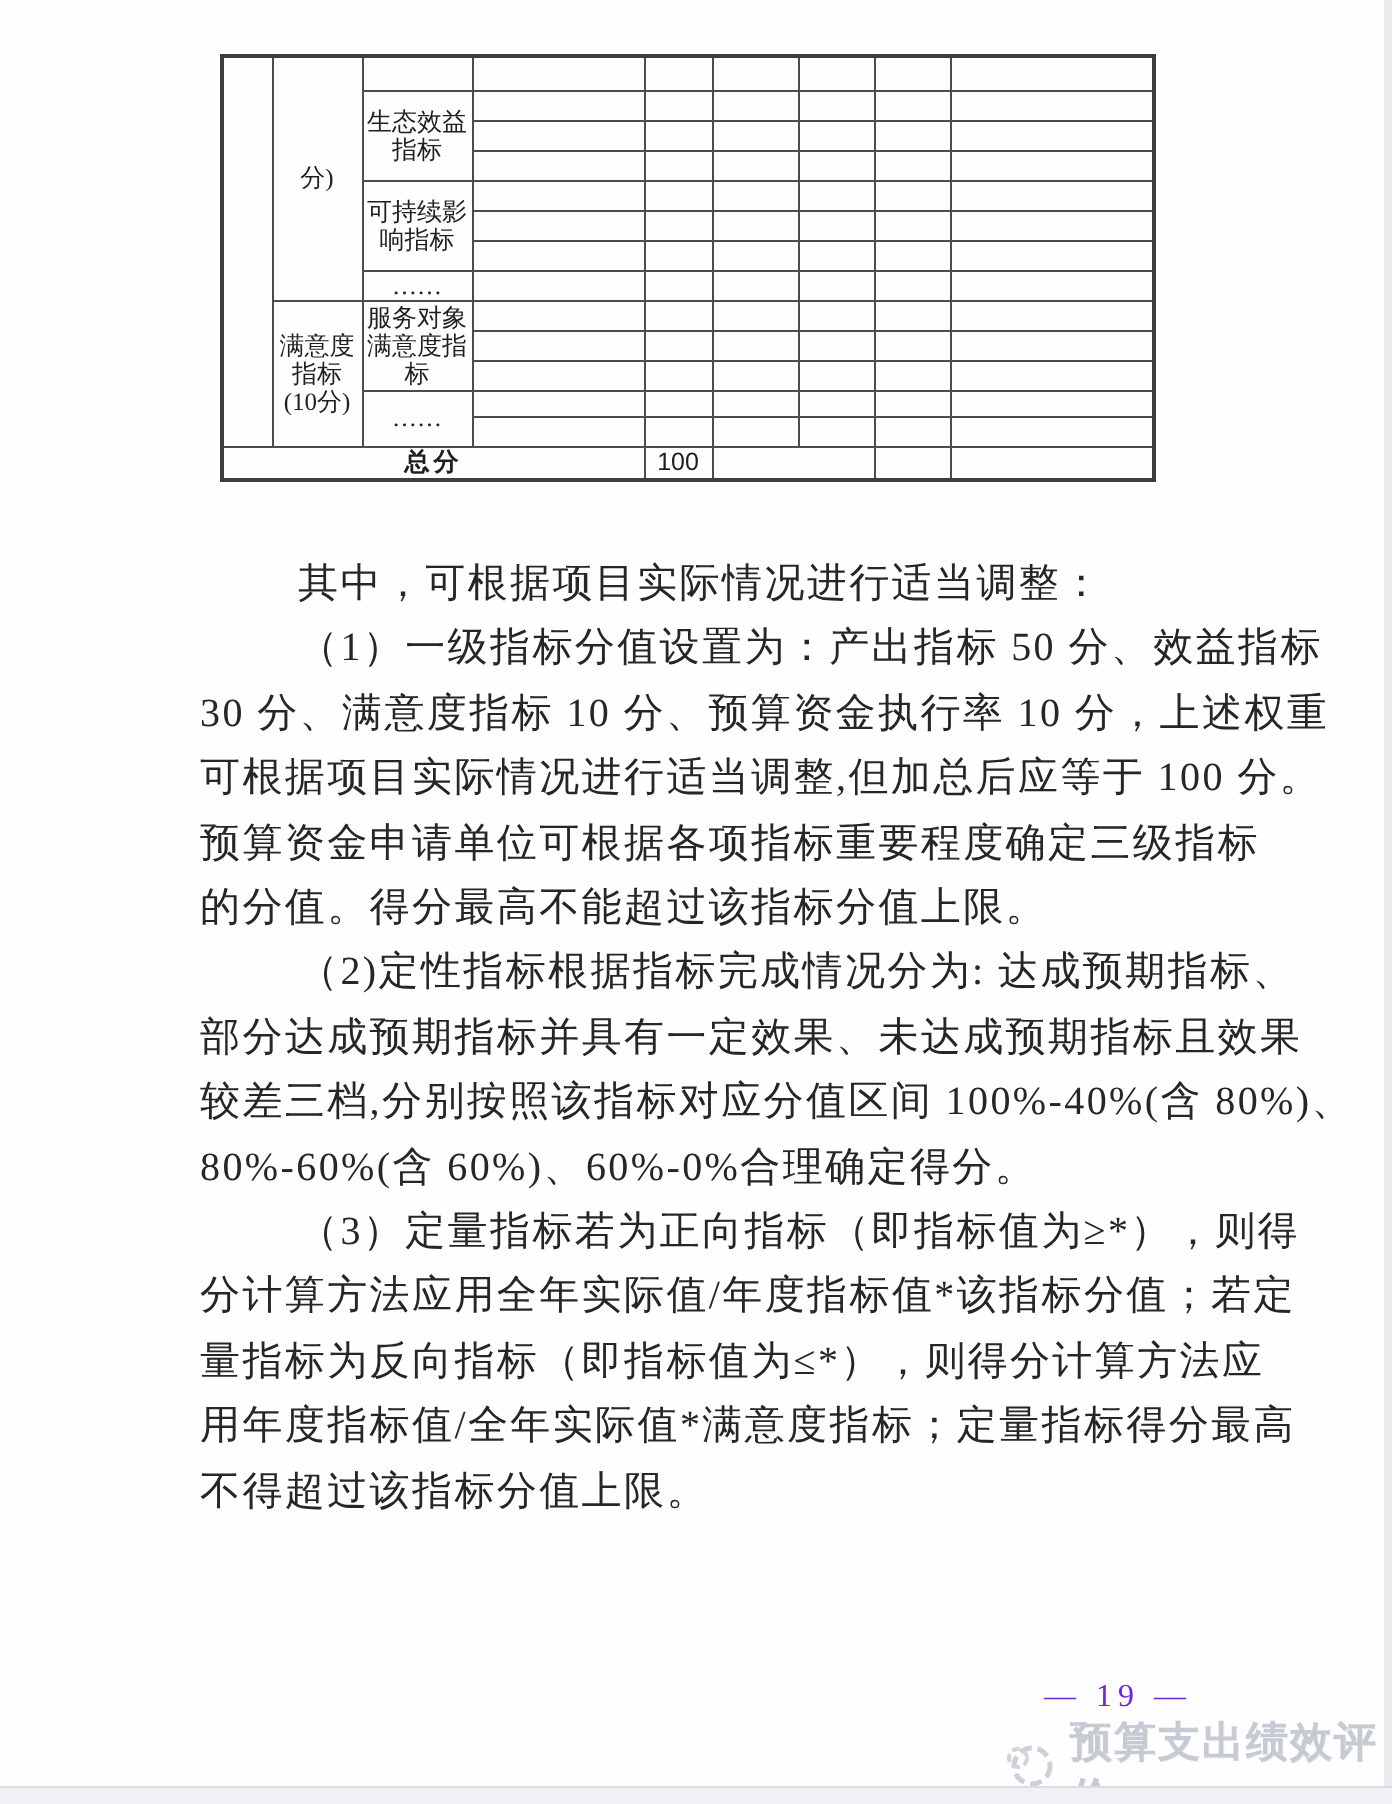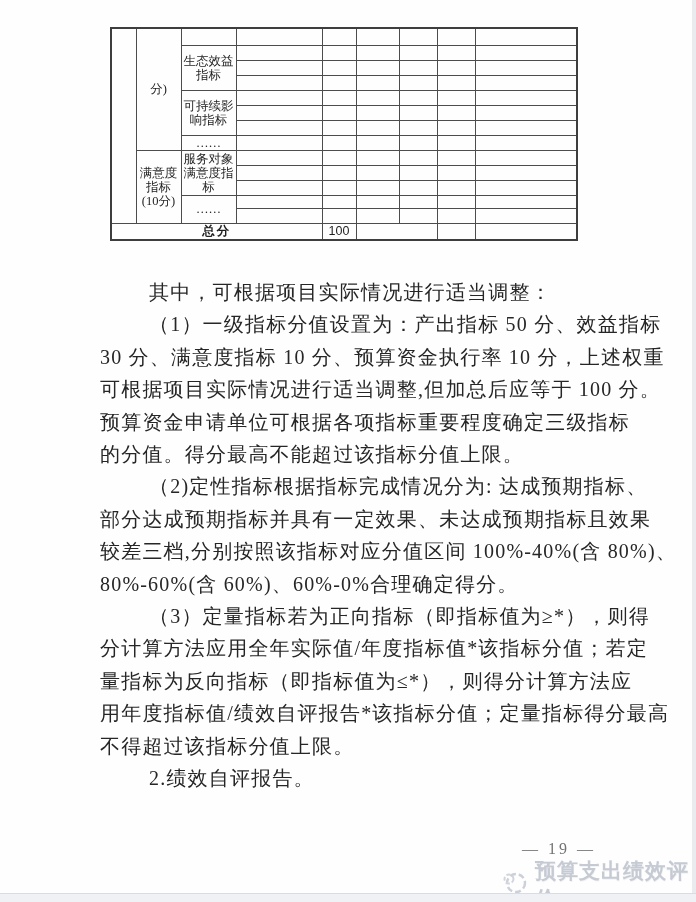--- a/index.html
+++ b/index.html
@@ -48,21 +48,21 @@
     position: absolute; left: 100px; top: 276px; width: 496px;
     font-size: 20px; line-height: 32.4px;
     color: #262626; letter-spacing: 1.2px;
   }
   .para .line { white-space: nowrap; }
   .para > .line:first-child { text-indent: 2.45em; }
 
   
   .page-number {
     position: absolute; left: 522px; top: 840px;
-    font-size: 16px; color: #737373; letter-spacing: 3px;
+    font-size: 16px; color: #6d28d9; letter-spacing: 3px;
     font-family: "Liberation Serif", serif;
   }
   .watermark {
     position: absolute; left: 502px; top: 857px;
     display: flex; align-items: center; gap: 7px;
   }
   .watermark-text {
     font-family: "Liberation Sans", sans-serif;
     font-size: 21px; font-weight: bold;
     color: #c6cad3; letter-spacing: 1px;
@@ -224,25 +224,22 @@
       <div class="para">
         <div class="line">（2)定性指标根据指标完成情况分为: 达成预期指标、</div>
         <div class="line">部分达成预期指标并具有一定效果、未达成预期指标且效果</div>
         <div class="line">较差三档,分别按照该指标对应分值区间 100%-40%(含 80%)、</div>
         <div class="line">80%-60%(含 60%)、60%-0%合理确定得分。</div>
       </div>
       <div class="para">
         <div class="line">（3）定量指标若为正向指标（即指标值为≥*），则得</div>
         <div class="line">分计算方法应用全年实际值/年度指标值*该指标分值；若定</div>
         <div class="line">量指标为反向指标（即指标值为≤*），则得分计算方法应</div>
-        <div class="line">用年度指标值/绩效自评报告*该指标分值；定量指标得分最高</div>
+        <div class="line">用年度指标值/全年实际值*满意度指标；定量指标得分最高</div>
         <div class="line">不得超过该指标分值上限。</div>
-      </div>
-      <div class="para">
-        <div class="line">2.绩效自评报告。</div>
       </div>
     </div>
 
   <div class="page-number">— 19 —</div>
 
   <div class="watermark">
     <span>
       <svg width="26" height="24" viewBox="0 0 26 24">
         <circle cx="14" cy="12" r="9" fill="none" stroke="#ccd0d8" stroke-width="2.5" stroke-dasharray="6 3"></circle>
         <circle cx="7" cy="8" r="4.5" fill="none" stroke="#d2d5dc" stroke-width="2" stroke-dasharray="4 2"></circle>

